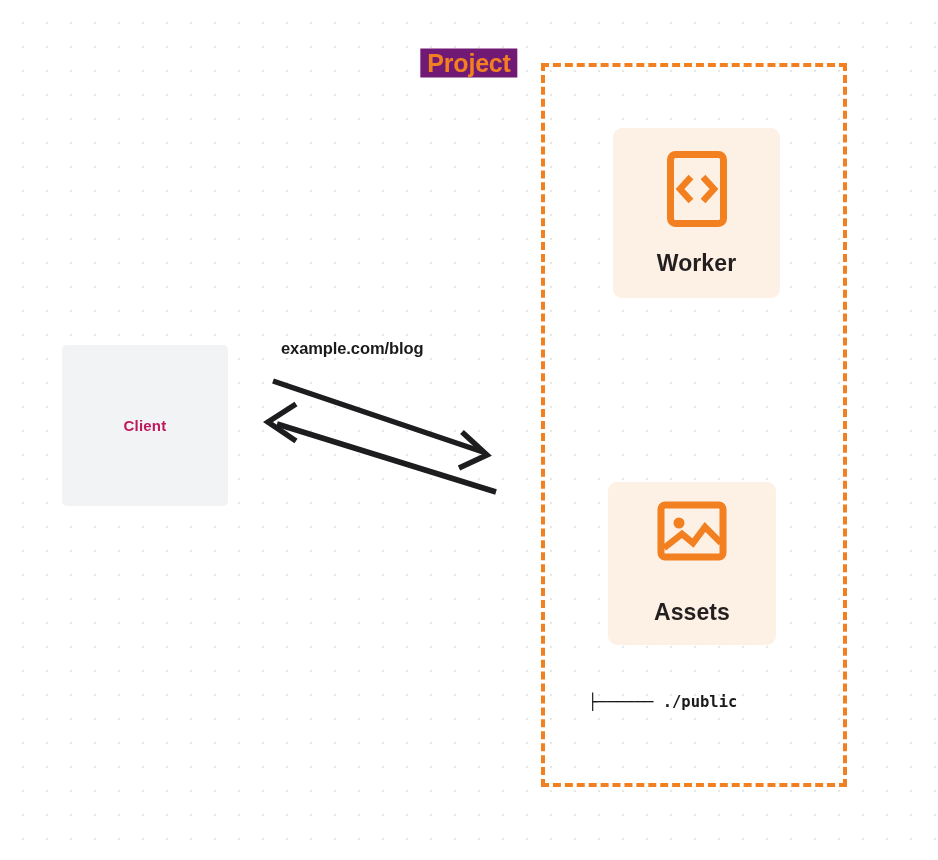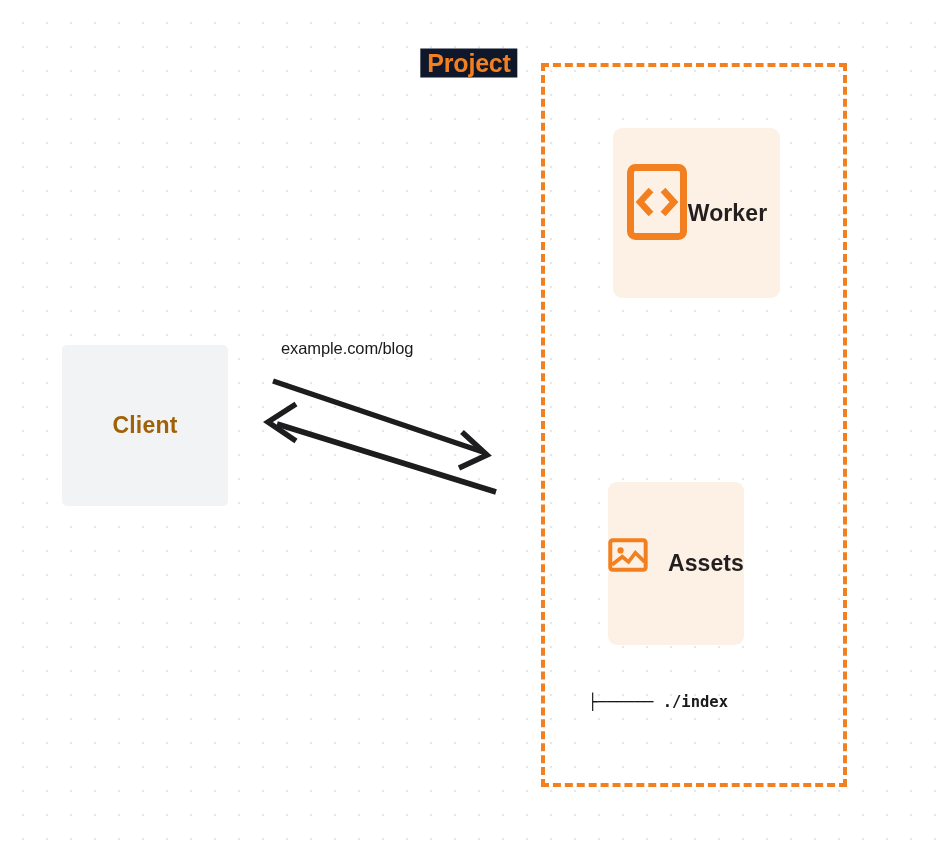--- a/index.html
+++ b/index.html
@@ -33,33 +33,33 @@
     top: 345px;
     width: 166px;
     height: 161px;
     background: #f2f3f4;
     border-radius: 5px;
     display: flex;
     align-items: center;
     justify-content: center;
   }
   .client-label {
-    font-size: 23px;
+    font-size: 15px;
     font-weight: bold;
-    color: #a16207;
+    color: #be185d;
     letter-spacing: 0.2px;
   }
 
   
   .edge-label {
     position: absolute;
     left: 281px;
     top: 339px;
     font-size: 16.5px;
-    font-weight: normal;
+    font-weight: bold;
     color: #1a1a1a;
     letter-spacing: -0.1px;
     white-space: nowrap;
   }
 
   
   .arrows-svg {
     position: absolute;
     left: 0;
     top: 0;
@@ -76,48 +76,49 @@
     width: 306px;
     height: 724px;
     box-sizing: border-box;
     border: 4px dashed #f38020;
   }
   .project-title {
     position: absolute;
     left: 50%;
     top: 63px;
     transform: translate(-50%, -50%);
-    background: #0f172a;
+    background: #701a75;
     padding: 0 7px;
     font-size: 25px;
     font-weight: bold;
     color: #f38020;
     letter-spacing: -0.2px;
     white-space: nowrap;
   }
 
   
   .svc-card {
     position: absolute;
     background: #fdf1e5;
     border-radius: 9px;
     display: flex;
+    flex-direction: column;
     align-items: center;
     justify-content: center;
   }
   .svc-card.worker {
     left: 613px;
     top: 128px;
     width: 167px;
     height: 170px;
   }
   .svc-card.assets {
     left: 608px;
     top: 482px;
-    width: 136px;
+    width: 168px;
     height: 163px;
     gap: 20px;
   }
   .svc-icon {
     display: block;
   }
   .svc-card.worker .svc-icon { margin-bottom: 22px; }
   .svc-card.assets .svc-icon { margin-bottom: 18px; }
   .svc-label {
     font-size: 23px;
@@ -182,17 +183,17 @@
   <div class="svc-card assets">
     <svg class="svc-icon" width="70" height="60" viewBox="0 0 70 60">
       <rect x="4" y="4" width="62" height="52" rx="4" ry="4" fill="none" stroke="#f38020" stroke-width="7"></rect>
       <circle cx="22" cy="22" r="5.5" fill="#f38020"></circle>
       <polyline points="7,47 25,33 36,42 48,26 64,42" fill="none" stroke="#f38020" stroke-width="6.5" stroke-linejoin="miter" stroke-linecap="butt"></polyline>
     </svg>
     <span class="svc-label">Assets</span>
   </div>
 
   <div class="file-tree">
-    <span class="tree-row"><span>├────── </span><span>./index</span></span>
+    <span class="tree-row"><span>├────── </span><span>./public</span></span>
     
   </div>
 
 </div>
 
 </body></html>

